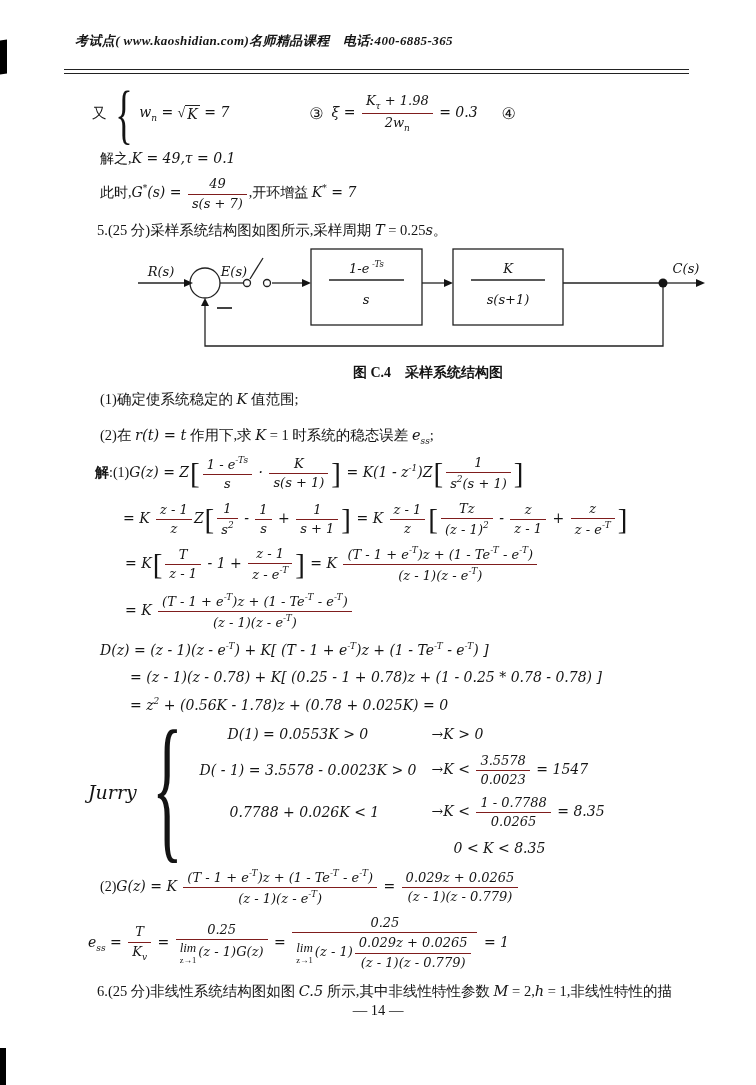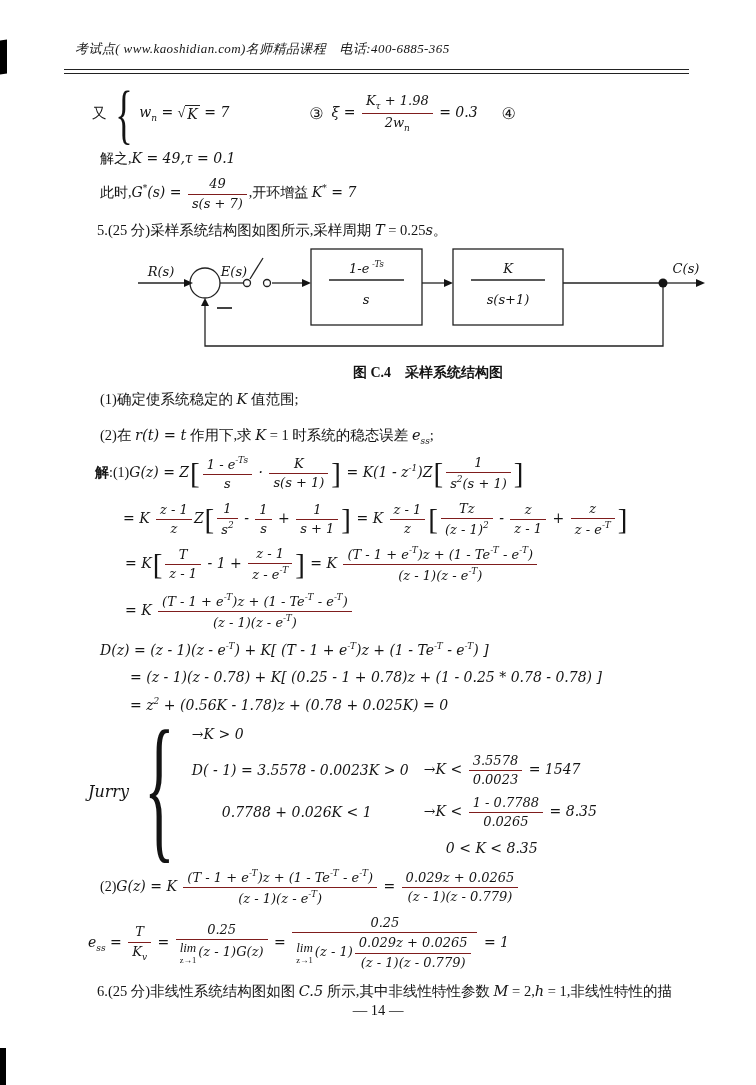--- a/index.html
+++ b/index.html
@@ -4,21 +4,21 @@
 <style>
   html,body{margin:0;padding:0;}
   body{
     width:756px;height:1085px;background:#ffffff;color:#141414;
     font-family:"Liberation Serif","DejaVu Serif",serif;
     position:relative;overflow:hidden;
   }
   .artifact{position:absolute;background:#000;}
   .artifact.top{left:0;top:40px;width:7px;height:34px;transform:skewY(-8deg);}
   .artifact.bottom{left:0;top:1048px;width:6px;height:37px;}
-  .header{position:absolute;left:75px;top:40px;font-size:13px;font-style:italic;font-weight:normal;letter-spacing:.4px;}
+  .header{position:absolute;left:75px;top:32px;font-size:13px;font-style:italic;font-weight:bold;letter-spacing:.4px;}
   .rule{position:absolute;left:64px;top:69px;width:625px;height:3px;border-top:1.4px solid #222;border-bottom:1.4px solid #222;}
   .content{position:absolute;left:0;top:80px;width:756px;}
 
   .mline{font-size:14px;white-space:pre;line-height:1.35;}
   .mi{font-style:italic;font-family:"DejaVu Serif",serif;}
   .mu{font-style:normal;}
   .mb{font-weight:bold;}
   .msub{font-size:9px;font-style:italic;vertical-align:-4px;font-family:"DejaVu Serif",serif;}
   .msup{font-size:9px;font-style:italic;vertical-align:6px;font-family:"DejaVu Serif",serif;}
   .frac{display:inline-block;text-align:center;vertical-align:middle;margin:1px 2px;line-height:1.25;font-size:13px;}
@@ -34,21 +34,21 @@
 
   .xi-group{display:flex;align-items:center;margin:4px 0 0 92px;}
   .xi-lead{font-size:14.5px;margin-right:1px;}
   .brace-glyph{font-size:66px;font-weight:300;line-height:.9;display:inline-block;transform:scaleX(.55);margin-right:0;}
   .xi-rows{display:flex;flex-direction:row;gap:8px;}
   .xi-row{display:flex;align-items:center;}
   .xi-row .m{width:170px;white-space:pre;font-size:14px;}
   .tag{font-size:16px;}
 
   .jurry{display:flex;align-items:center;margin:6px 0 0 88px;}
-  .jurry-label{font-style:italic;font-size:16px;font-family:"DejaVu Serif",serif;}
+  .jurry-label{font-style:italic;font-size:19px;font-family:"DejaVu Serif",serif;}
   .jurry-brace{font-size:160px;font-weight:200;line-height:130px;display:inline-block;transform:scaleX(.4);margin-left:-8px;height:140px;}
   .jurry-rows{display:flex;flex-direction:column;gap:5px;margin-left:-6px;}
   .jurry-row{display:flex;align-items:center;min-height:24px;}
   .jurry-row .jl{width:232px;white-space:pre;font-size:14px;}
   .jurry-row .jr{white-space:pre;font-size:14px;}
   .jl.pad1{padding-left:28px;box-sizing:border-box;}
   .jl.pad3{padding-left:30px;box-sizing:border-box;}
   .jr.pad4{padding-left:22px;}
 
   .diagram-wrap{margin:6px 0 0 100px;}
@@ -136,20 +136,21 @@
   <div class="mline" style="margin:5px 0 0 125px"><span class="mi">= K </span><span class="frac"><span class="num"><span class="mi">(T - 1 + e</span><span class="msup">-T</span><span class="mi">)z + (1 - Te</span><span class="msup">-T</span><span class="mi"> - e</span><span class="msup">-T</span><span class="mi">)</span></span><span class="den"><span class="mi">(z - 1)(z - e</span><span class="msup">-T</span><span class="mi">)</span></span></span></div>
   <div class="mline" style="margin:8px 0 0 100px"><span class="mi">D(z) = (z - 1)(z - e</span><span class="msup">-T</span><span class="mi">) + K[ (T - 1 + e</span><span class="msup">-T</span><span class="mi">)z + (1 - Te</span><span class="msup">-T</span><span class="mi"> - e</span><span class="msup">-T</span><span class="mi">) ]</span></div>
   <div class="mline" style="margin:7px 0 0 130px"><span class="mi">= (z - 1)(z - 0.78) + K[ (0.25 - 1 + 0.78)z + (1 - 0.25 * 0.78 - 0.78) ]</span></div>
   <div class="mline" style="margin:7px 0 0 130px"><span class="mi">= z</span><span class="msup">2</span><span class="mi"> + (0.56K - 1.78)z + (0.78 + 0.025K) = 0</span></div>
 
   <div class="jurry">
     <span class="jurry-label">Jurry</span>
     <span class="jurry-brace">{</span>
     <div class="jurry-rows">
       <div class="jurry-row">
+        <span class="jl pad1"><span class="mi">D(1) = 0.0553K &gt; 0</span></span>
         <span class="jr"><span class="mi">→K &gt; 0</span></span>
       </div>
       <div class="jurry-row">
         <span class="jl"><span class="mi">D( - 1) = 3.5578 - 0.0023K &gt; 0</span></span>
         <span class="jr"><span class="mi">→K &lt; </span><span class="frac"><span class="num"><span class="mi">3.5578</span></span><span class="den"><span class="mi">0.0023</span></span></span><span class="mi"> = 1547</span></span>
       </div>
       <div class="jurry-row">
         <span class="jl pad3"><span class="mi">0.7788 + 0.026K &lt; 1</span></span>
         <span class="jr"><span class="mi">→K &lt; </span><span class="frac"><span class="num"><span class="mi">1 - 0.7788</span></span><span class="den"><span class="mi">0.0265</span></span></span><span class="mi"> = 8.35</span></span>
       </div>

